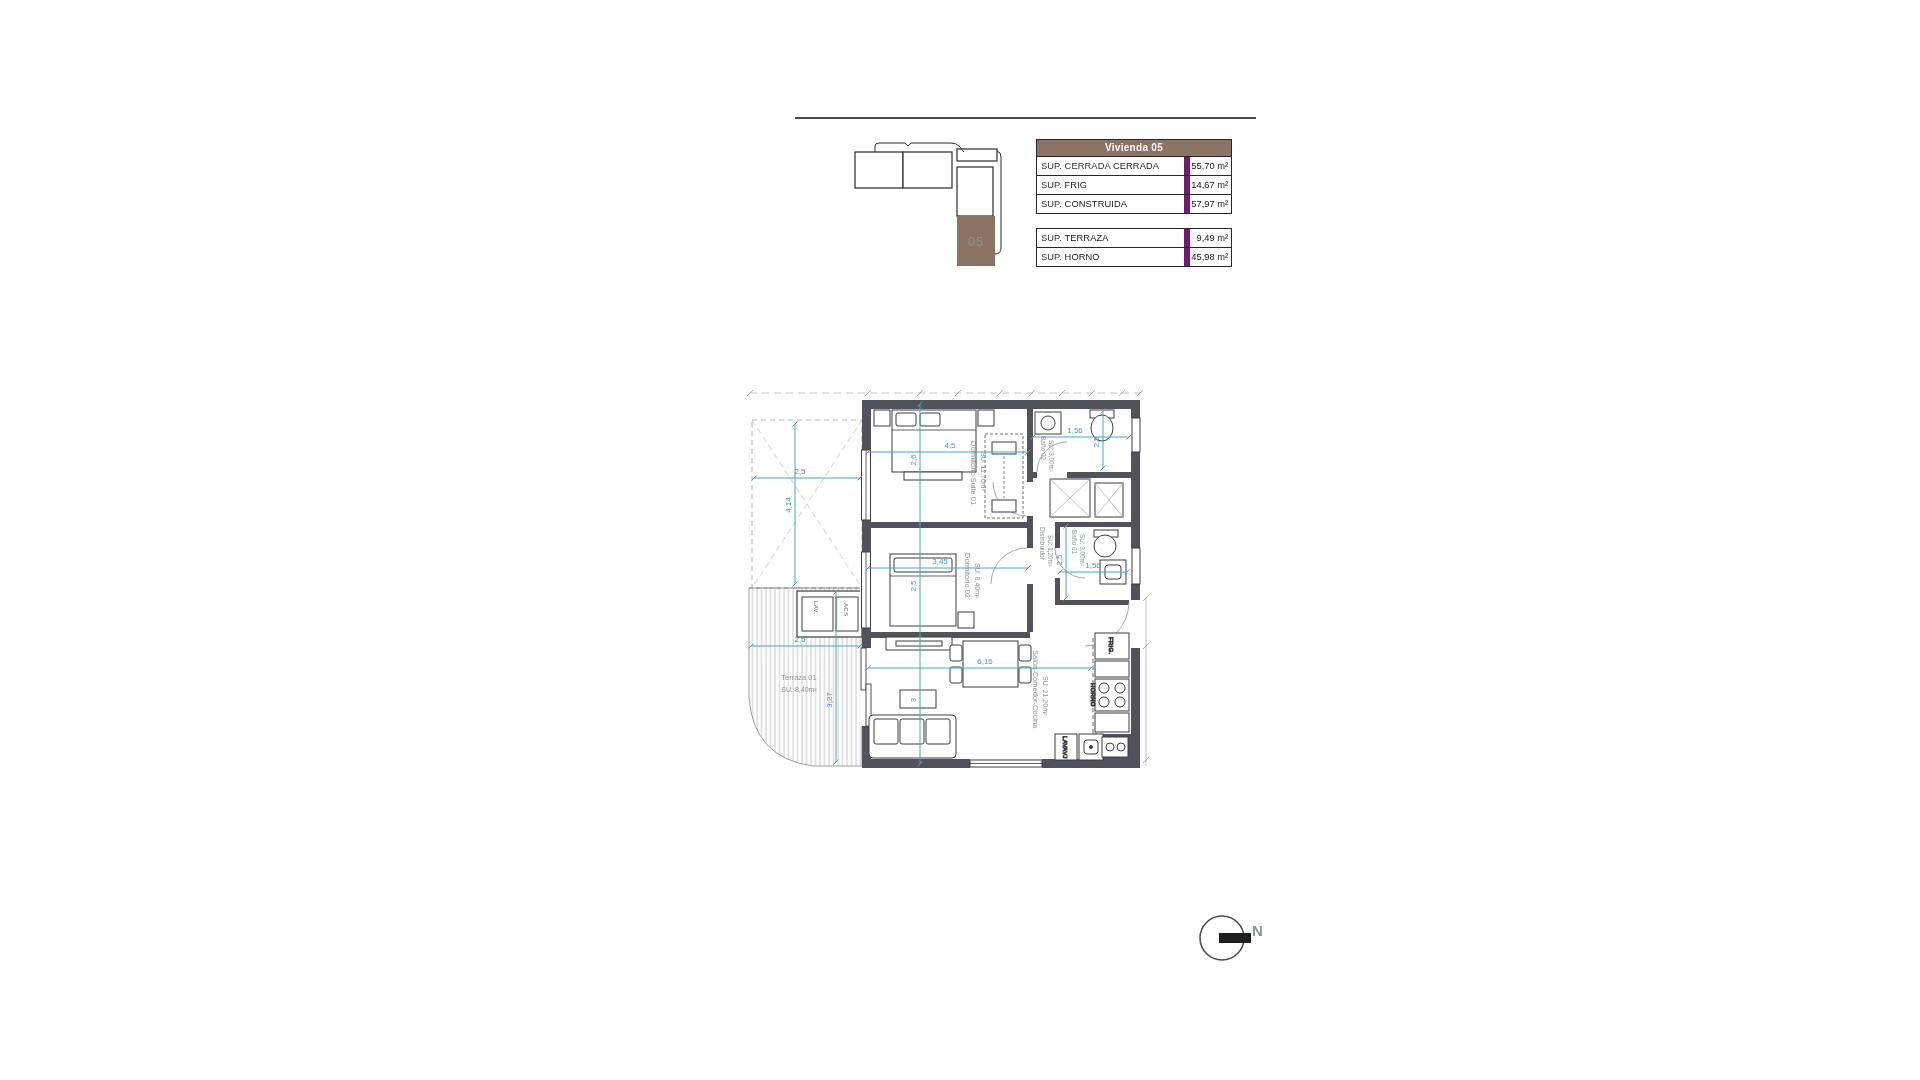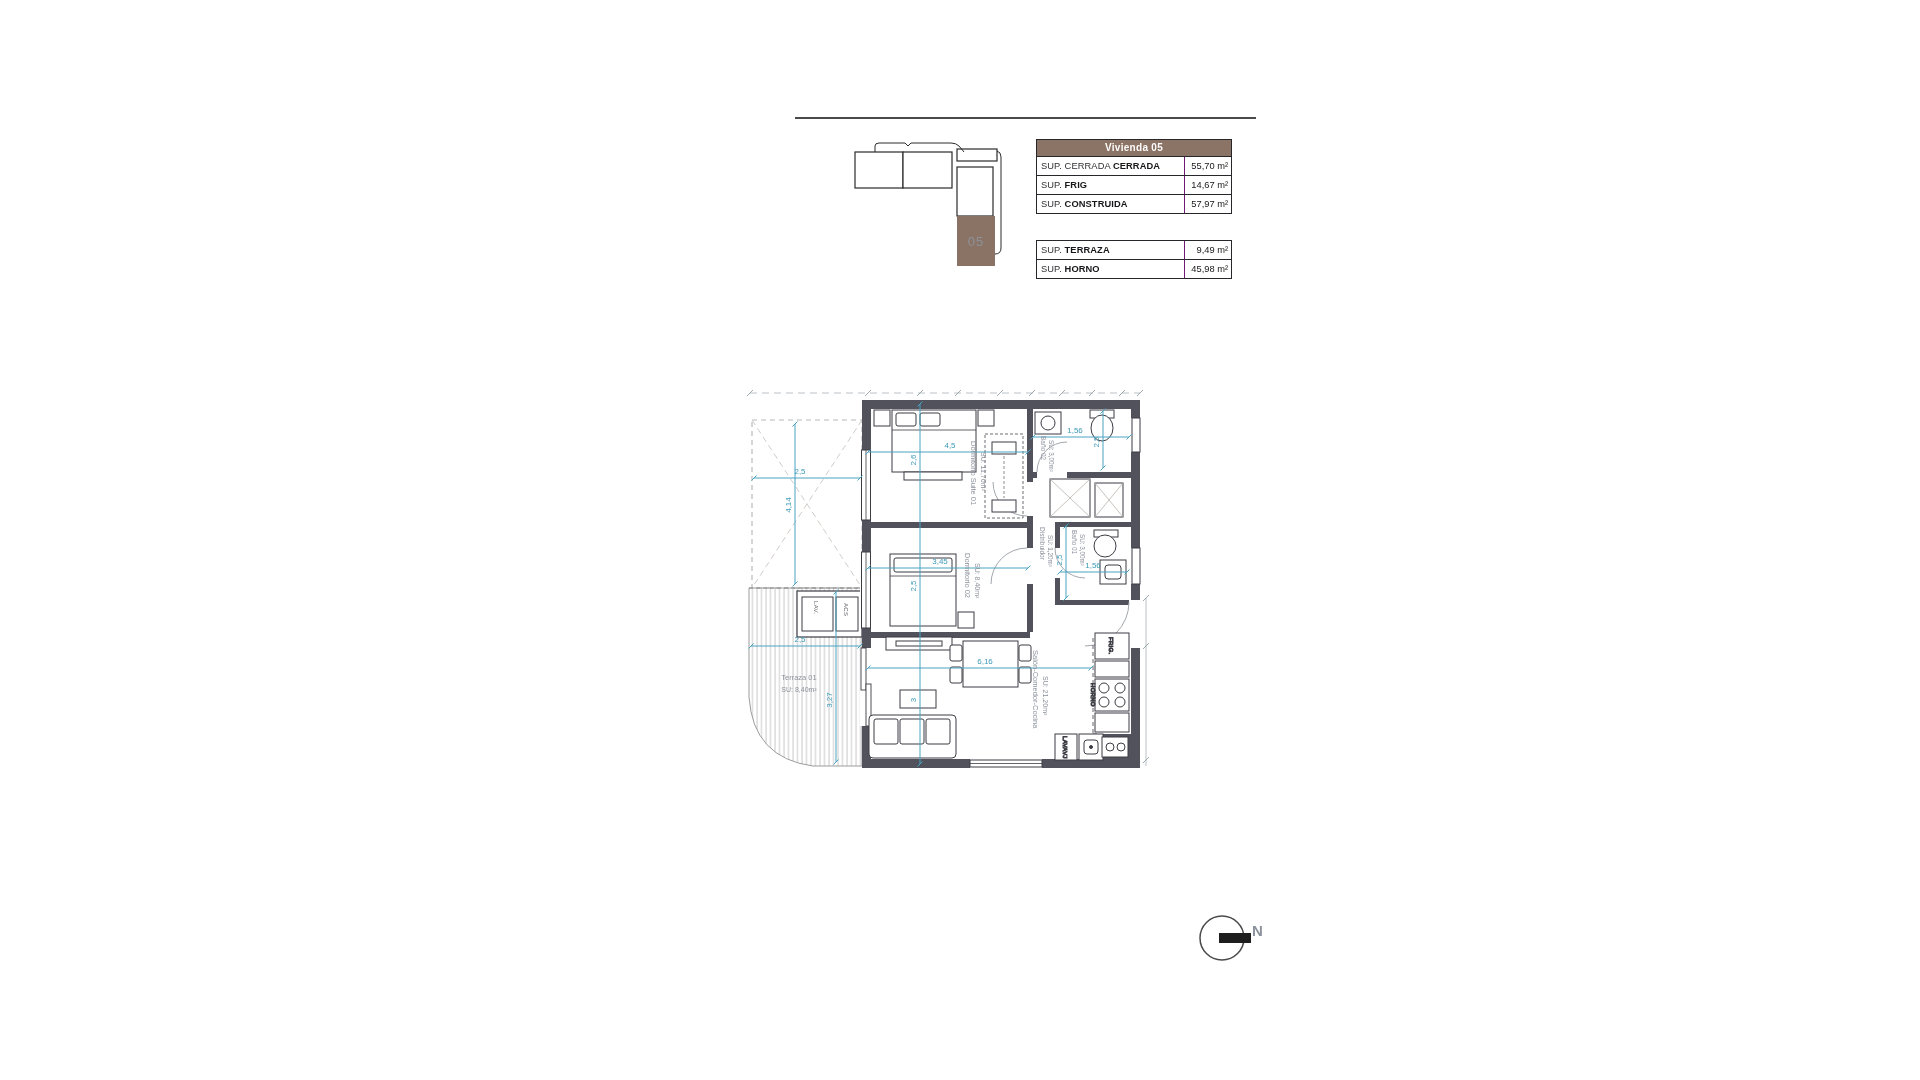--- a/index.html
+++ b/index.html
@@ -10,29 +10,29 @@
   .dimtext{fill:#3d9ab8;font-size:8px;}
   .roomname{fill:#8c929c;font-size:7.5px;}
   .roomarea{fill:#8c929c;font-size:7px;}
   .roomname-sm{fill:#8c929c;font-size:6.5px;}
   .roomarea-sm{fill:#8c929c;font-size:6.3px;}
   .appl{fill:#5a5b63;font-size:6px;letter-spacing:.3px;}
 
   
   .tbl{position:absolute;left:1036px;width:196px;border-radius:9px;}
   #tbl-main{top:139px;}
-  #tbl-sec{top:241px;}
+  #tbl-sec{top:229px;}
   .tbl-header{height:16px;line-height:16px;background:#8b7365;border:1px solid #26262b;
               color:#fdfcfb;font-size:10px;font-weight:bold;text-align:center;letter-spacing:.3px;}
   .tbl-row{height:18px;background:#fff;border:1px solid #26262b;margin-top:-1px;
            display:grid;grid-template-columns:1fr 47px;align-items:center;}
   .tbl-row .lbl{font-size:9.3px;color:#2f2f33;padding-left:4px;white-space:nowrap;letter-spacing:.1px;}
-  .tbl-row .lbl b{font-weight:bold;color:#17171a;}
+  .tbl-row .lbl b{font-weight:normal;color:#17171a;}
   .tbl-row .val{font-size:9.3px;color:#17171a;text-align:right;padding-right:3px;
-                border-left:1px solid #701a75;height:100%;display:flex;align-items:center;justify-content:flex-end;}
+                border-left:6px solid #701a75;height:100%;display:flex;align-items:center;justify-content:flex-end;}
 </style>
 </head>
 <body>
 
 <div id="canvas">
 
   <div class="tbl" id="tbl-main">
     <div class="tbl-header">Vivienda 05</div>
     <div class="tbl-row">
       <span class="lbl"><span>SUP. CERRADA </span><b>CERRADA</b></span>

